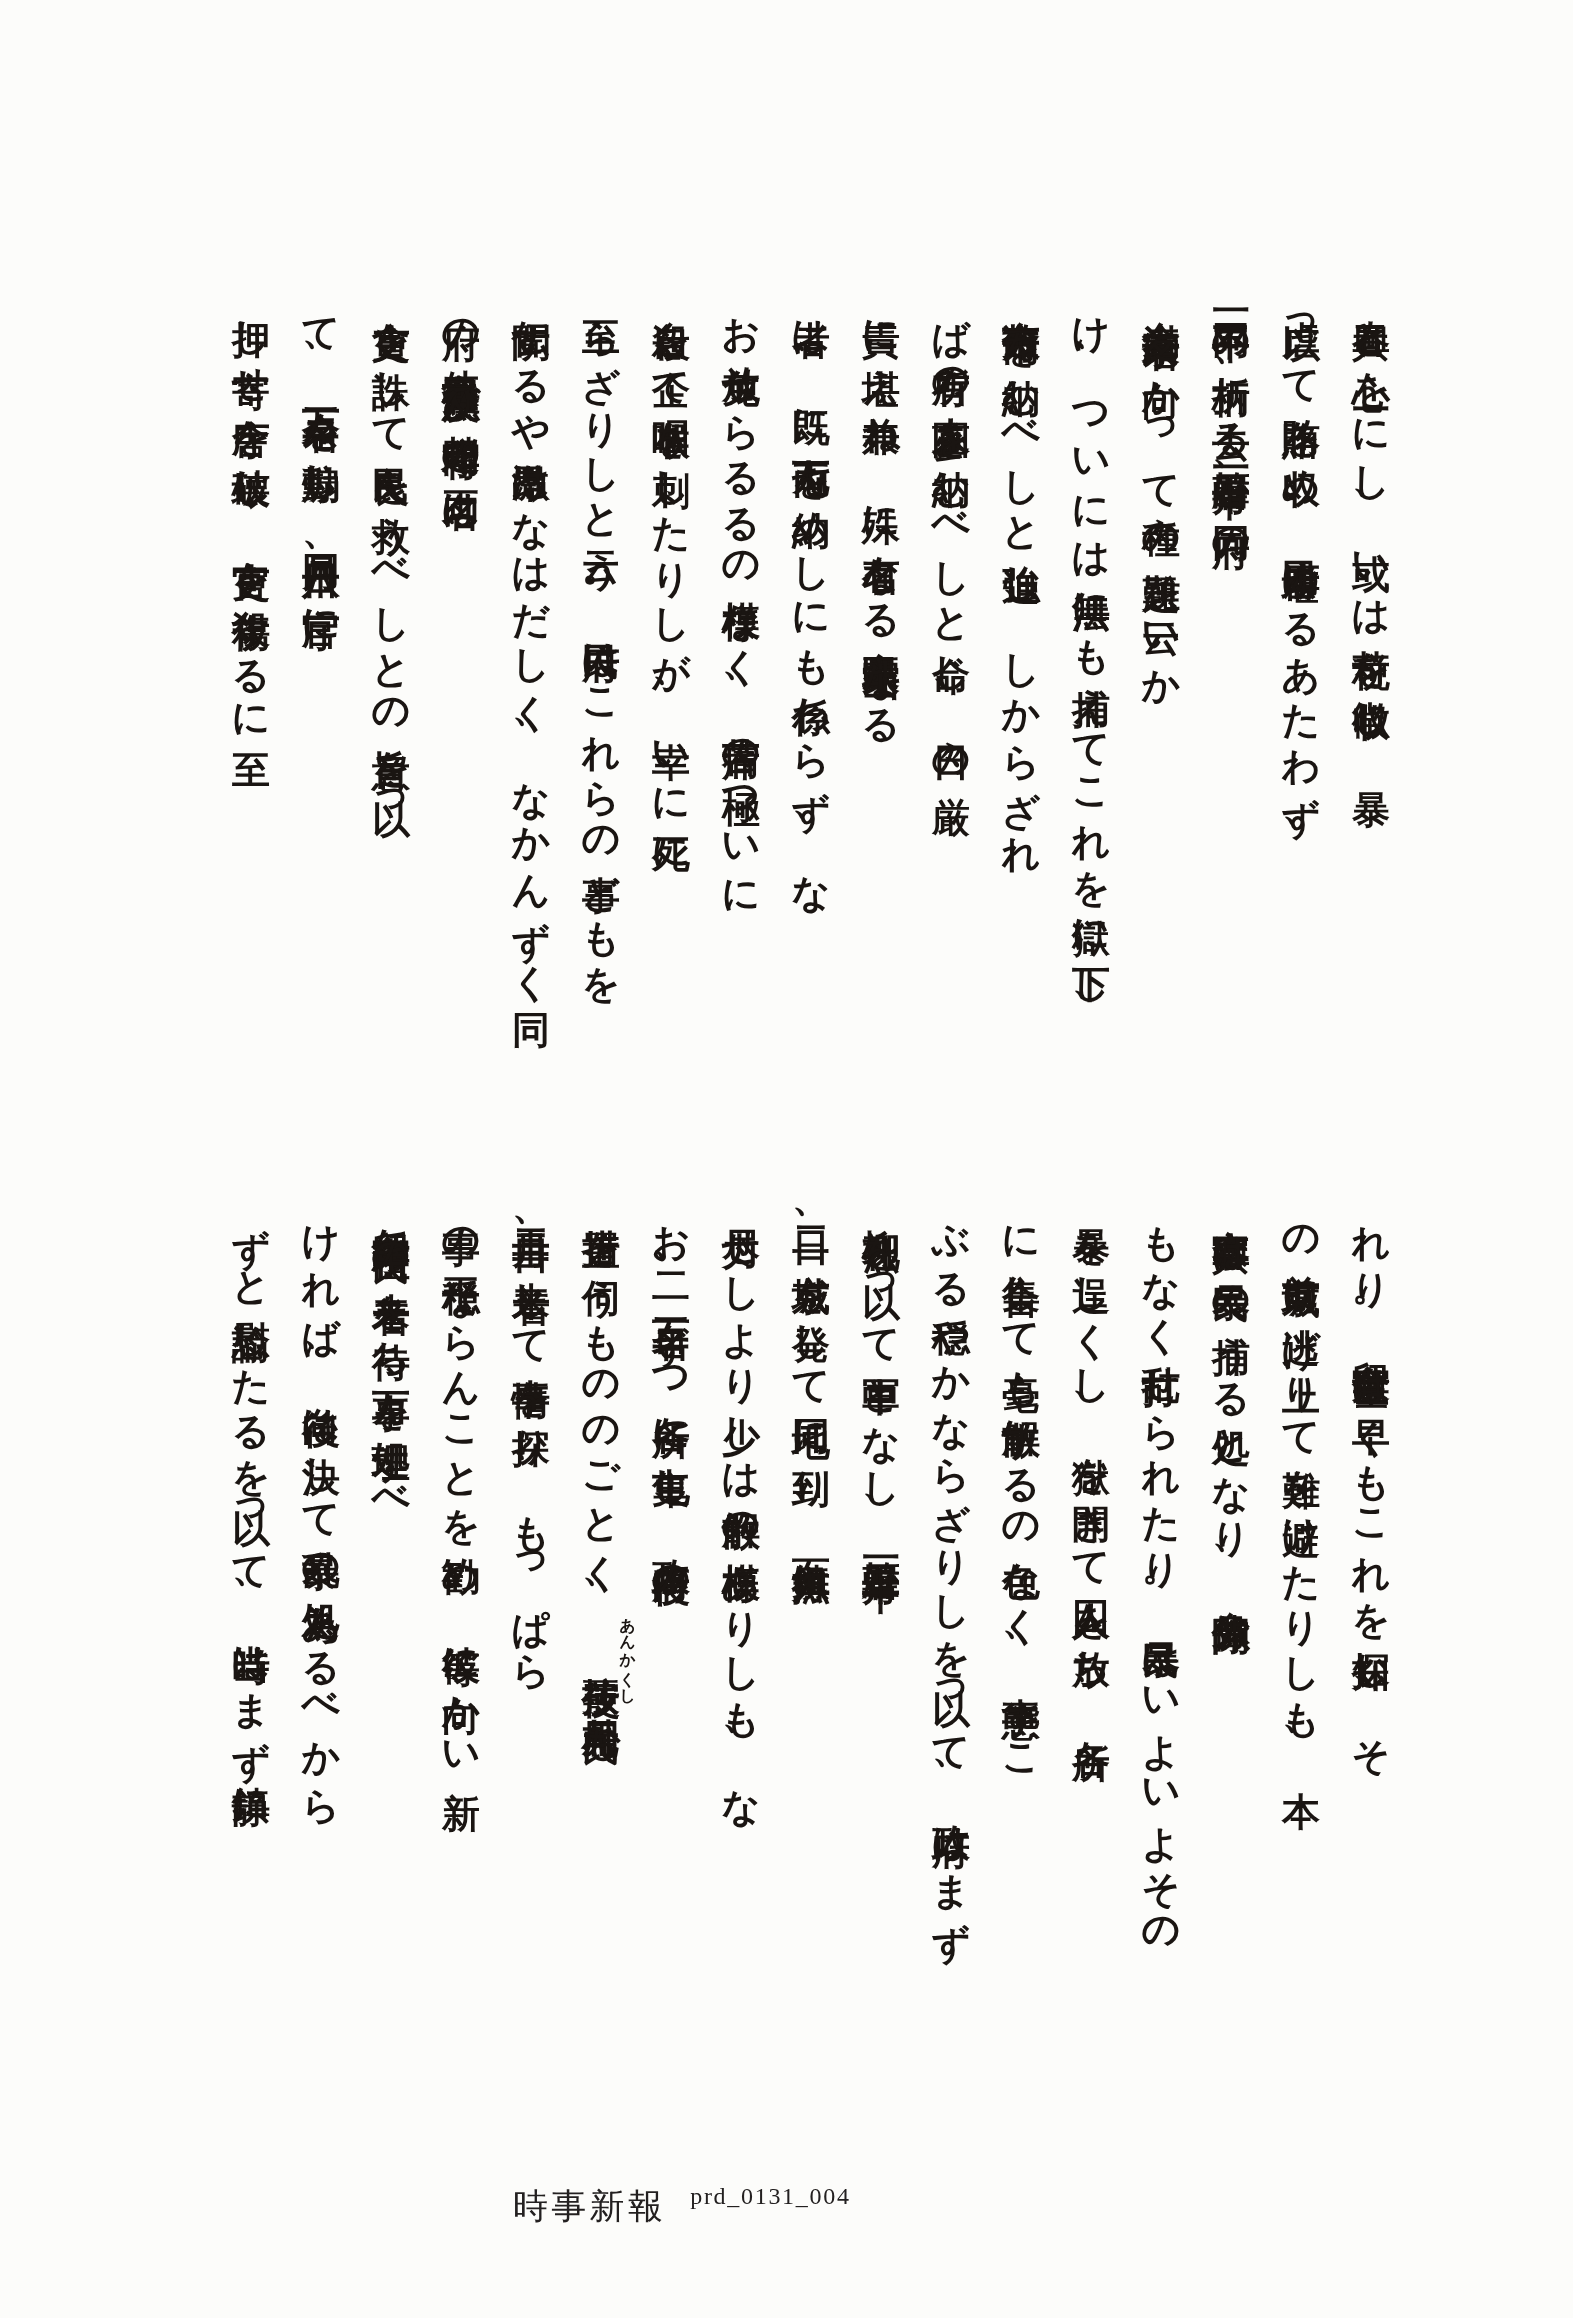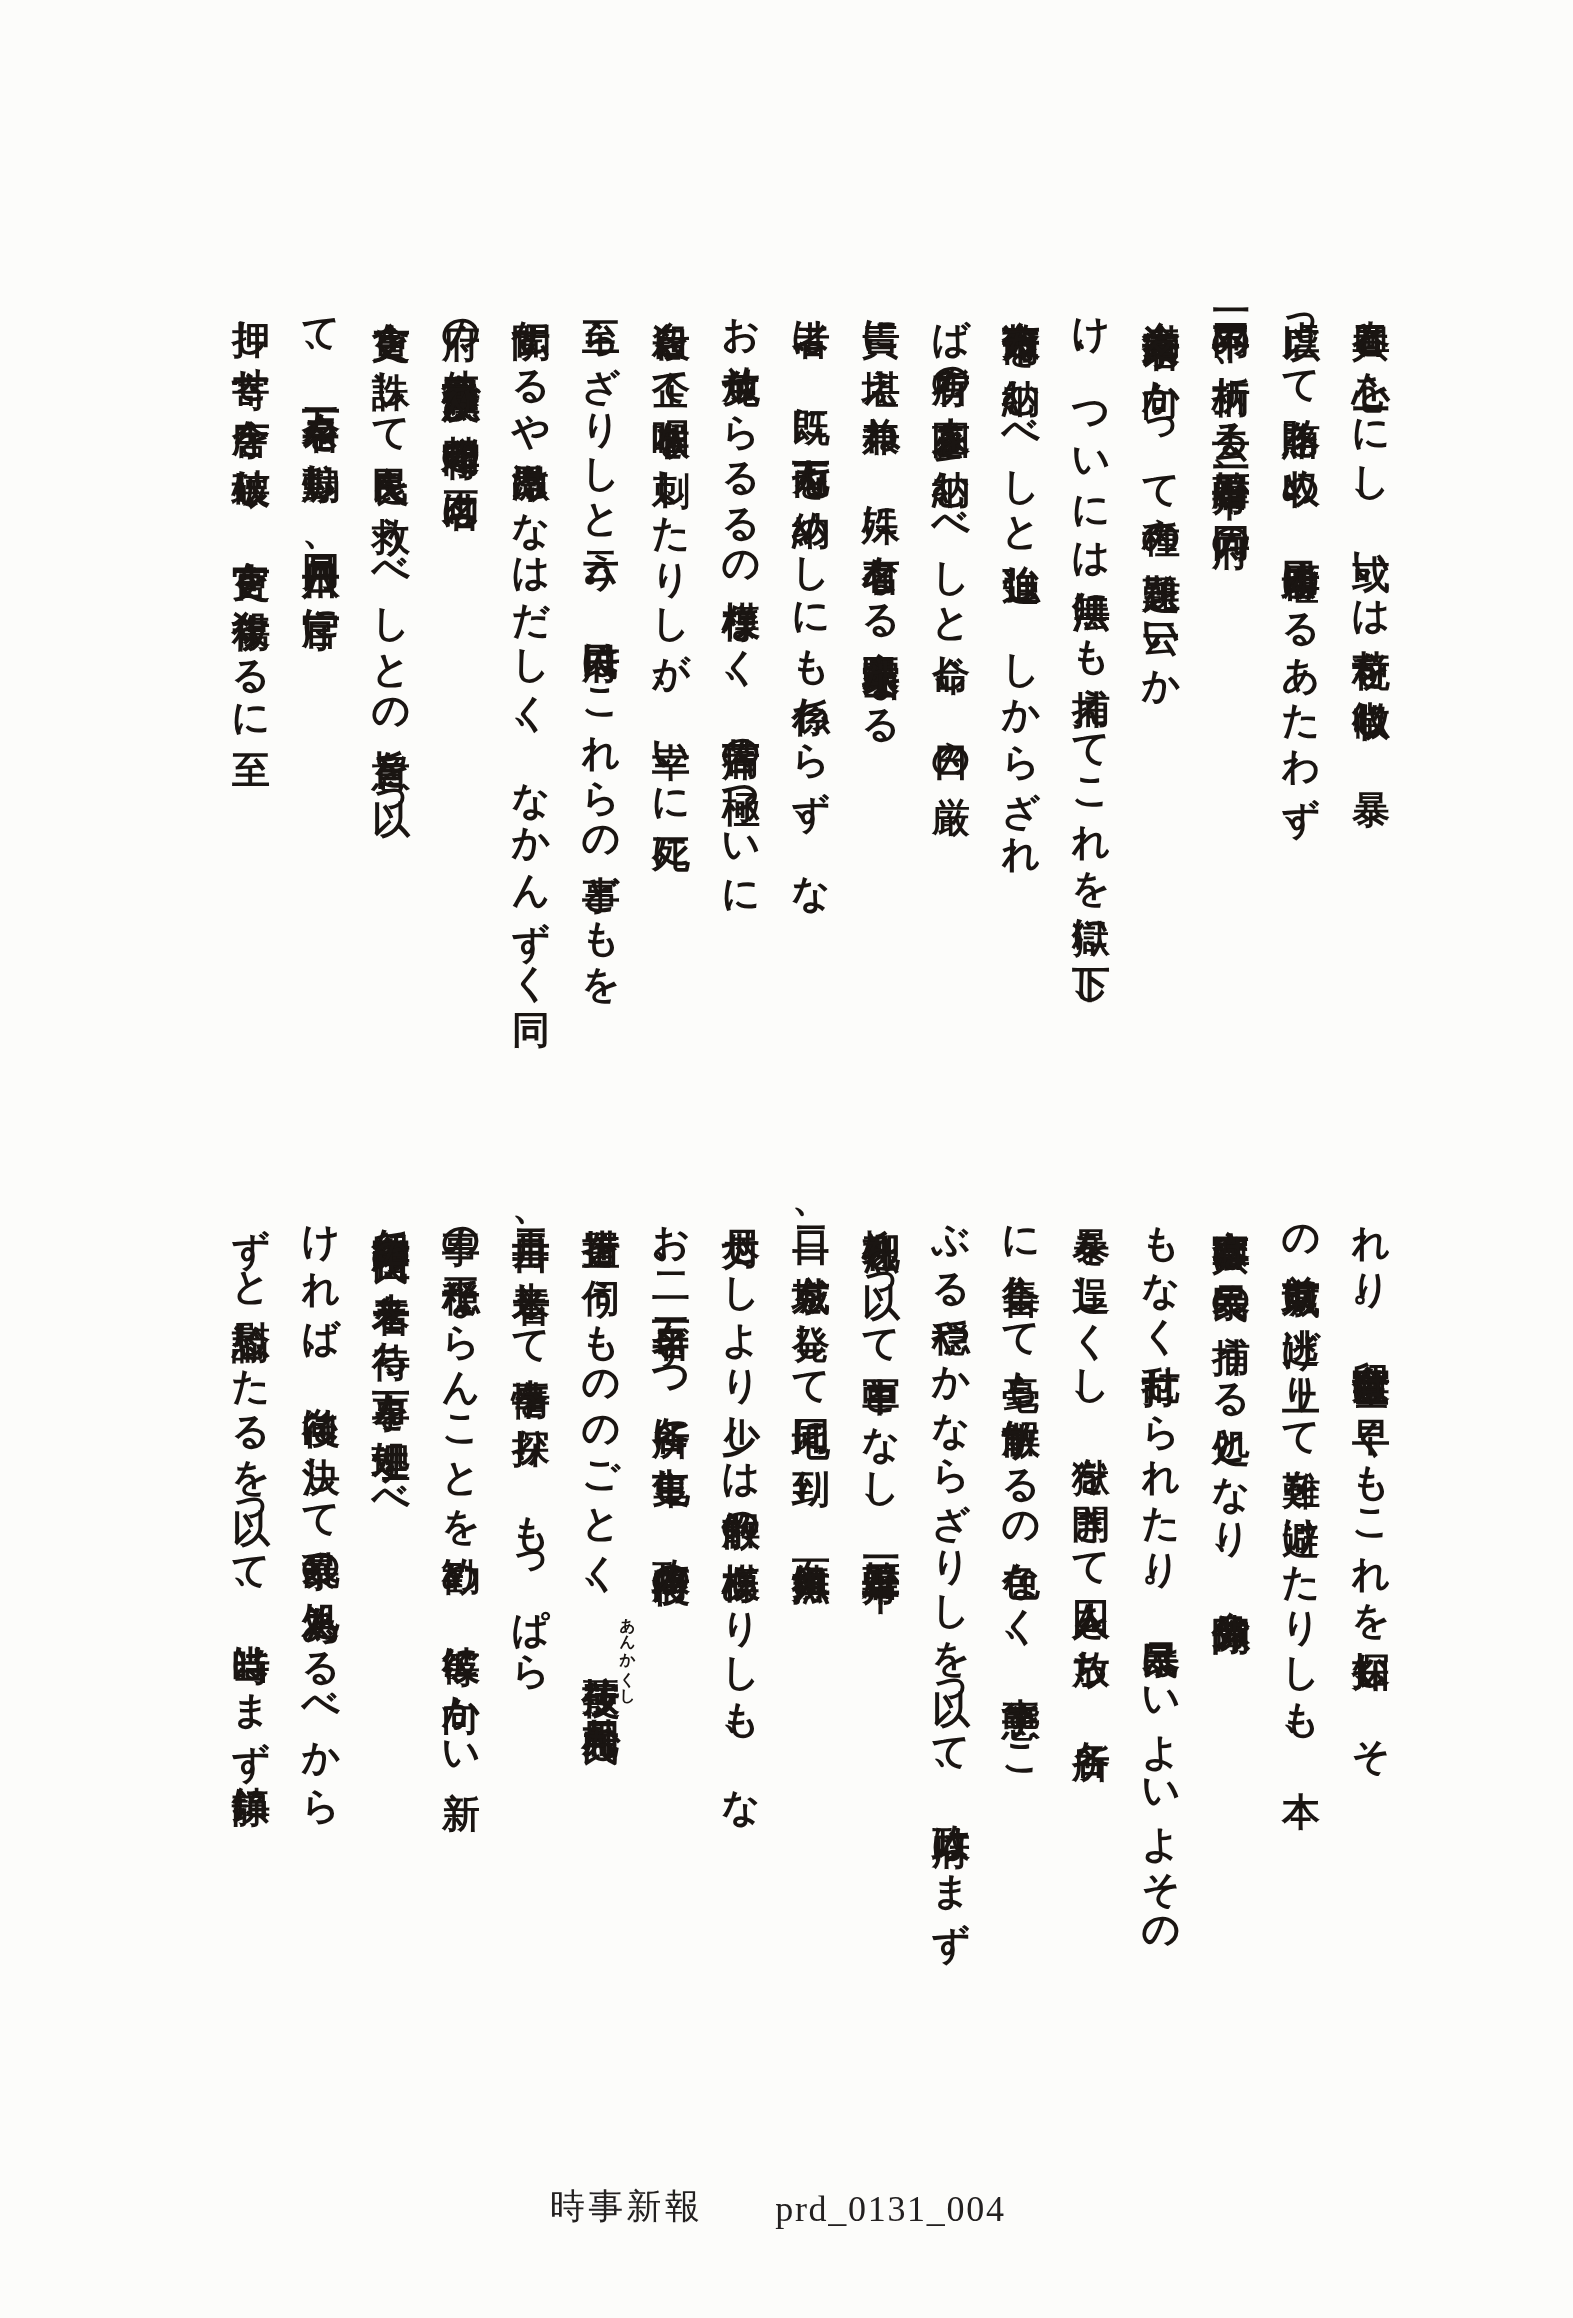--- a/index.html
+++ b/index.html
@@ -36,33 +36,33 @@
   ruby { ruby-align: center; }
   rt {
     font-size: 15.7px;
     letter-spacing: 0;
     font-weight: 700;
     color: #1a1512;
   }
   .caption {
     position: absolute;
     top: 2183px;
-    left: 550px;
+    left: 513px;
     display: flex;
-    align-items: flex-end;
-    gap: 72px;
+    align-items: flex-start;
+    gap: 24px;
     color: #232020;
   }
   .caption .pub {
     font-size: 35px;
     letter-spacing: 3.3px;
     font-weight: 500;
   }
   .caption .code {
-    font-size: 36px;
+    font-size: 24px;
     letter-spacing: 1.7px;
   }
 </style>
 </head>
 <body>
 
 <div class="page">
   <main class="article">
     <section class="block">
         <div class="col">春興と心を一にし、或いは苛税を徴収し、暴</div>

